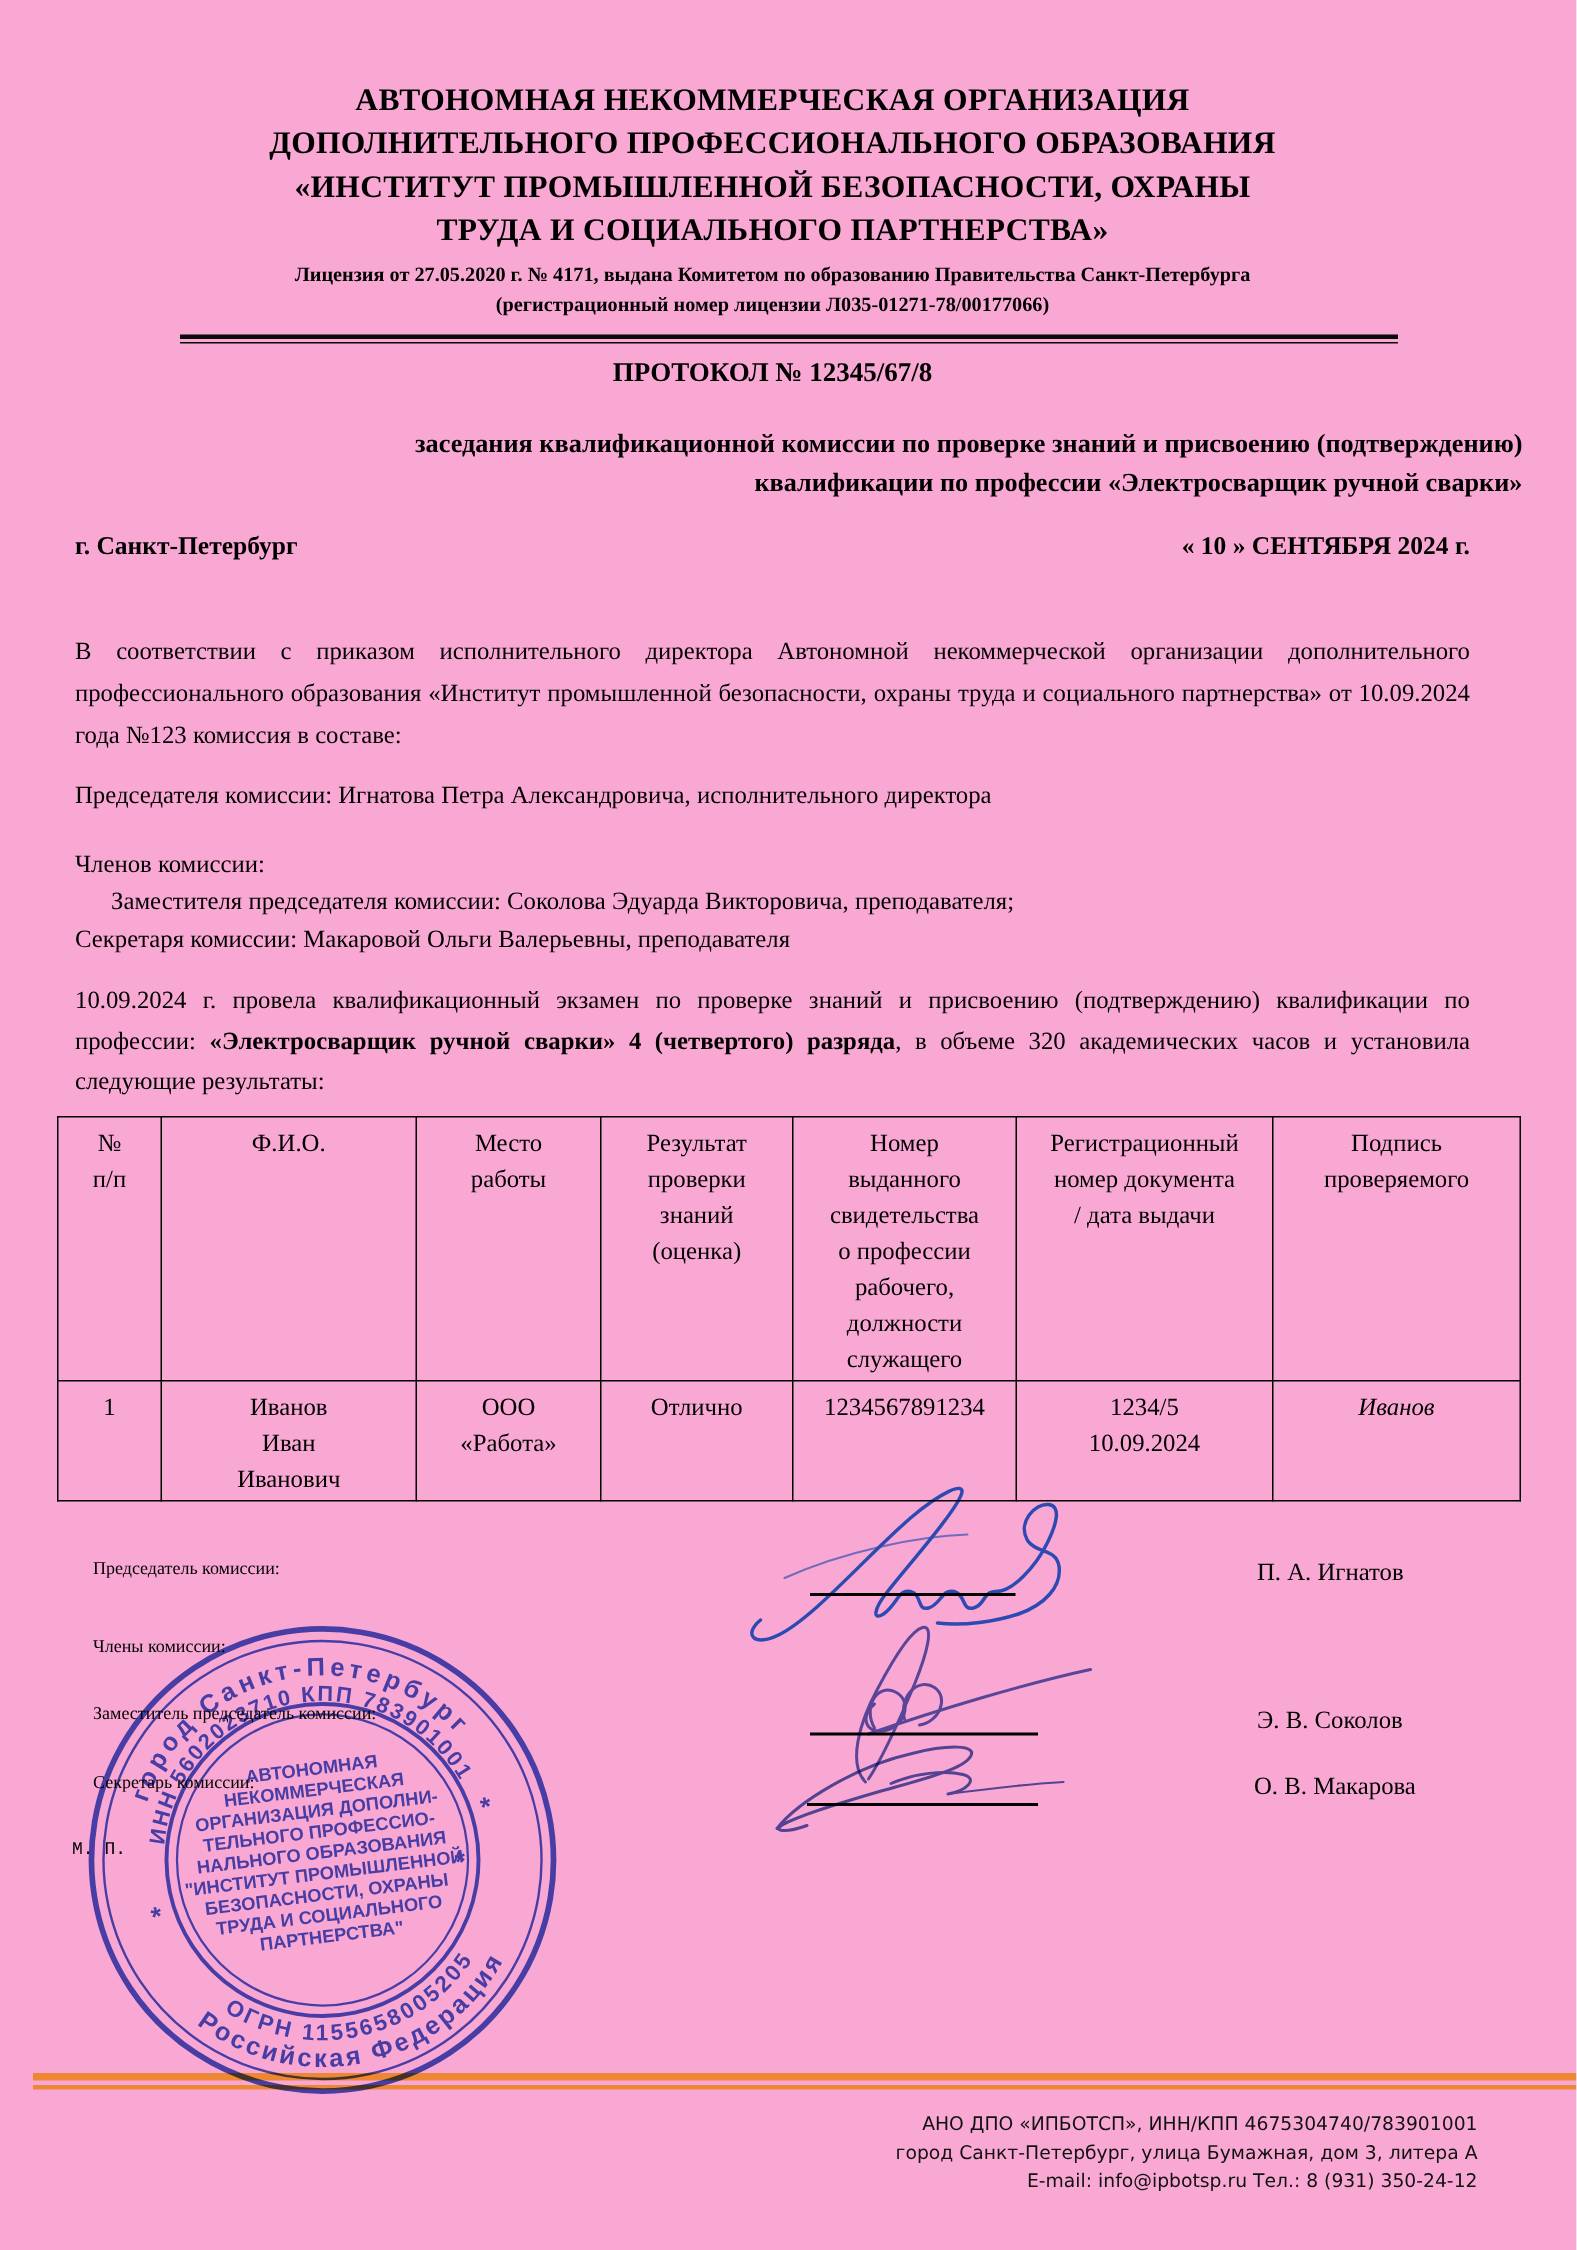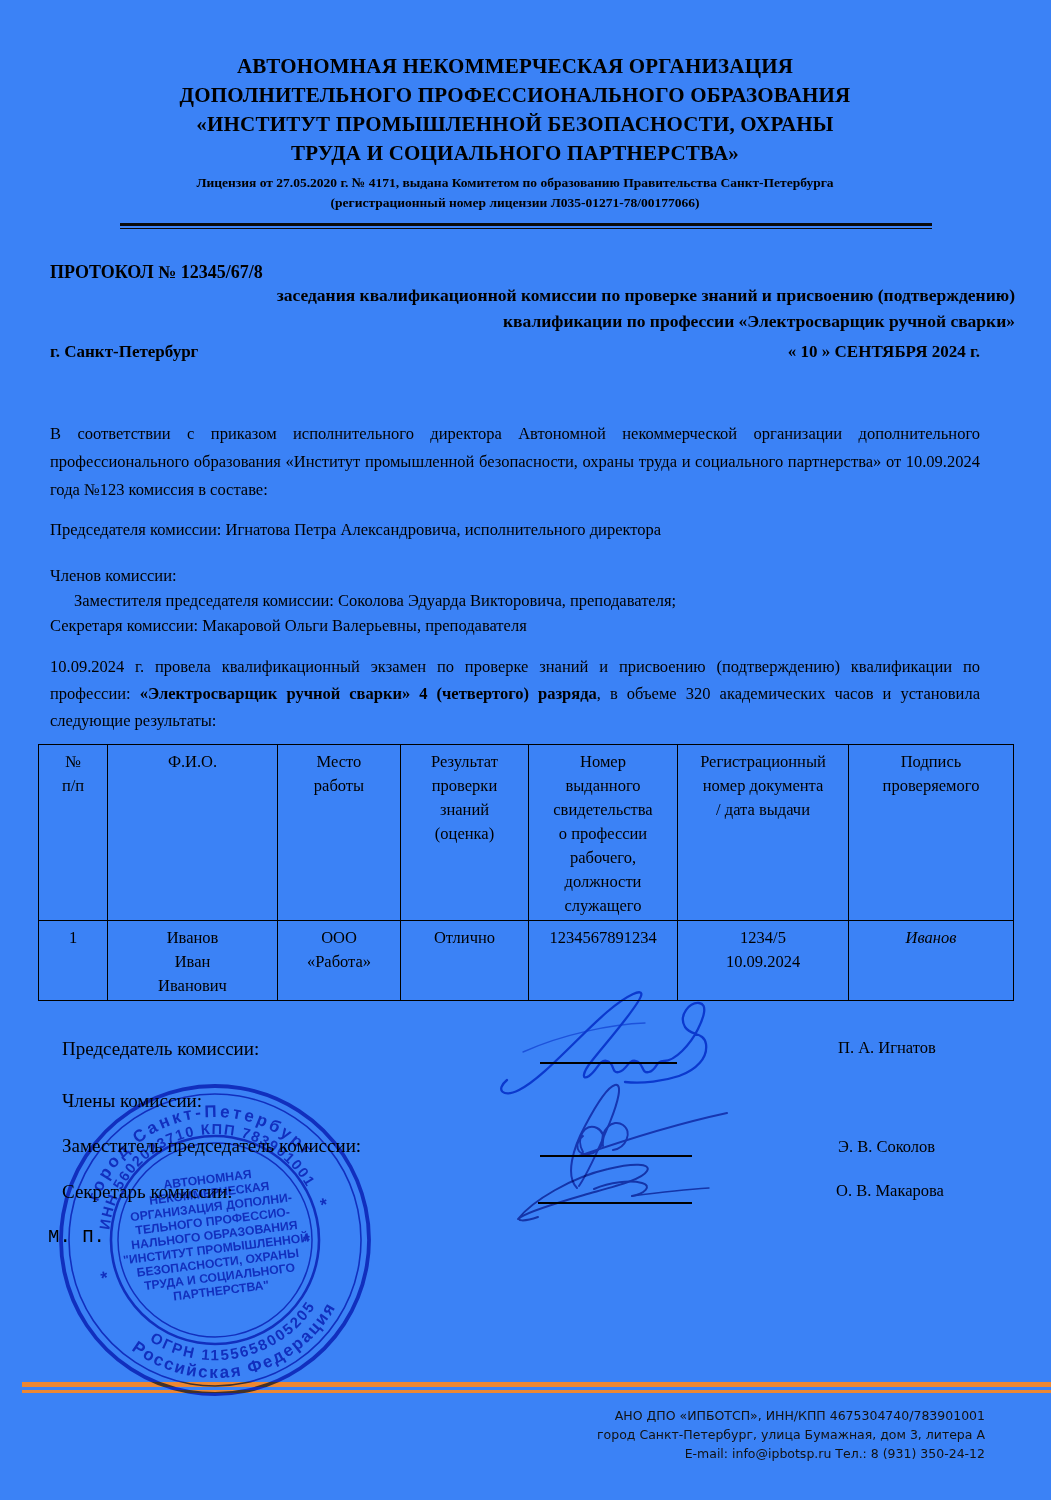--- a/index.html
+++ b/index.html
@@ -1,50 +1,50 @@
 <!DOCTYPE html>
 <html><head>
 <meta charset="utf-8">
 <style>
   html,body{margin:0;padding:0;background:#ffffff;}
   .page{
-    position:relative;width:1051px;height:1500px;background:#3b82f6;overflow:hidden;
+    position:relative;width:1051px;height:1500px;background:#f9a8d4;overflow:hidden;
     font-family:"Liberation Serif","DejaVu Serif",serif;color:#000;
   }
   .abs{position:absolute;}
   .bold{font-weight:bold;}
   .preline{white-space:pre-line;}
 
   .org-name{left:50px;top:52px;width:930px;font-size:21px;font-weight:bold;line-height:29px;text-align:center;letter-spacing:.2px;}
   .license{left:50px;top:173px;width:930px;font-size:13.5px;font-weight:bold;line-height:20px;text-align:center;}
   .rule-thick{left:120px;top:223px;width:812px;height:3px;background:#0a0a0a;}
   .rule-thin{left:120px;top:228px;width:812px;height:1px;background:#0a0a0a;}
 
-  .proto-title{left:50px;top:262px;width:930px;font-size:18px;font-weight:bold;text-align:left;}
+  .proto-title{left:50px;top:238px;width:930px;font-size:18px;font-weight:bold;text-align:center;}
   .proto-sub{left:35px;top:282px;width:980px;font-size:17.5px;font-weight:bold;text-align:right;line-height:26px;}
 
-  .placedate{left:50px;top:342px;width:930px;display:flex;justify-content:space-between;font-size:17px;font-weight:bold;}
+  .placedate{left:50px;top:354px;width:930px;display:flex;justify-content:space-between;font-size:17px;font-weight:bold;}
 
   .para{left:50px;width:930px;font-size:16.5px;line-height:28px;text-align:justify;}
   .p1{top:420px;}
   .line{left:50px;width:930px;font-size:16.5px;line-height:25px;}
   .chairman{top:517px;}
   .members{top:563px;}
   .deputy{top:588px;margin-left:24px;}
   .secretary{top:613px;}
   .p2{top:653px;line-height:27px;}
 
   table.results{position:absolute;left:38px;top:744px;width:975px;border-collapse:collapse;table-layout:fixed;}
   table.results th,table.results td{border:1.5px solid #000;font-size:16.5px;font-weight:normal;vertical-align:top;padding:5px 2px 2px 2px;line-height:24px;}
   table.results th{height:158px;text-align:center;}
   table.results td{height:70px;text-align:center;}
   td.fio{text-align:left;padding-left:30px;}
   td.sig{font-style:italic;}
 
-  .slabel{font-size:19px;}
+  .slabel{font-size:12px;}
   .sname{font-size:16.5px;}
   .sigline{position:absolute;height:2px;background:#000;}
 
   .footer-rule1{left:22px;top:1382px;right:0;height:5px;background:#ED8733;}
   .footer-rule2{left:22px;top:1390px;right:0;height:3px;background:#ED8733;}
   .footer-text{top:1406px;right:66px;width:600px;text-align:right;font-family:"DejaVu Sans","Liberation Sans",sans-serif;font-size:12.5px;line-height:19px;color:#111;}
 
   .stamp{mix-blend-mode:multiply;opacity:.93;}
   .signature{mix-blend-mode:multiply;}
 </style>

